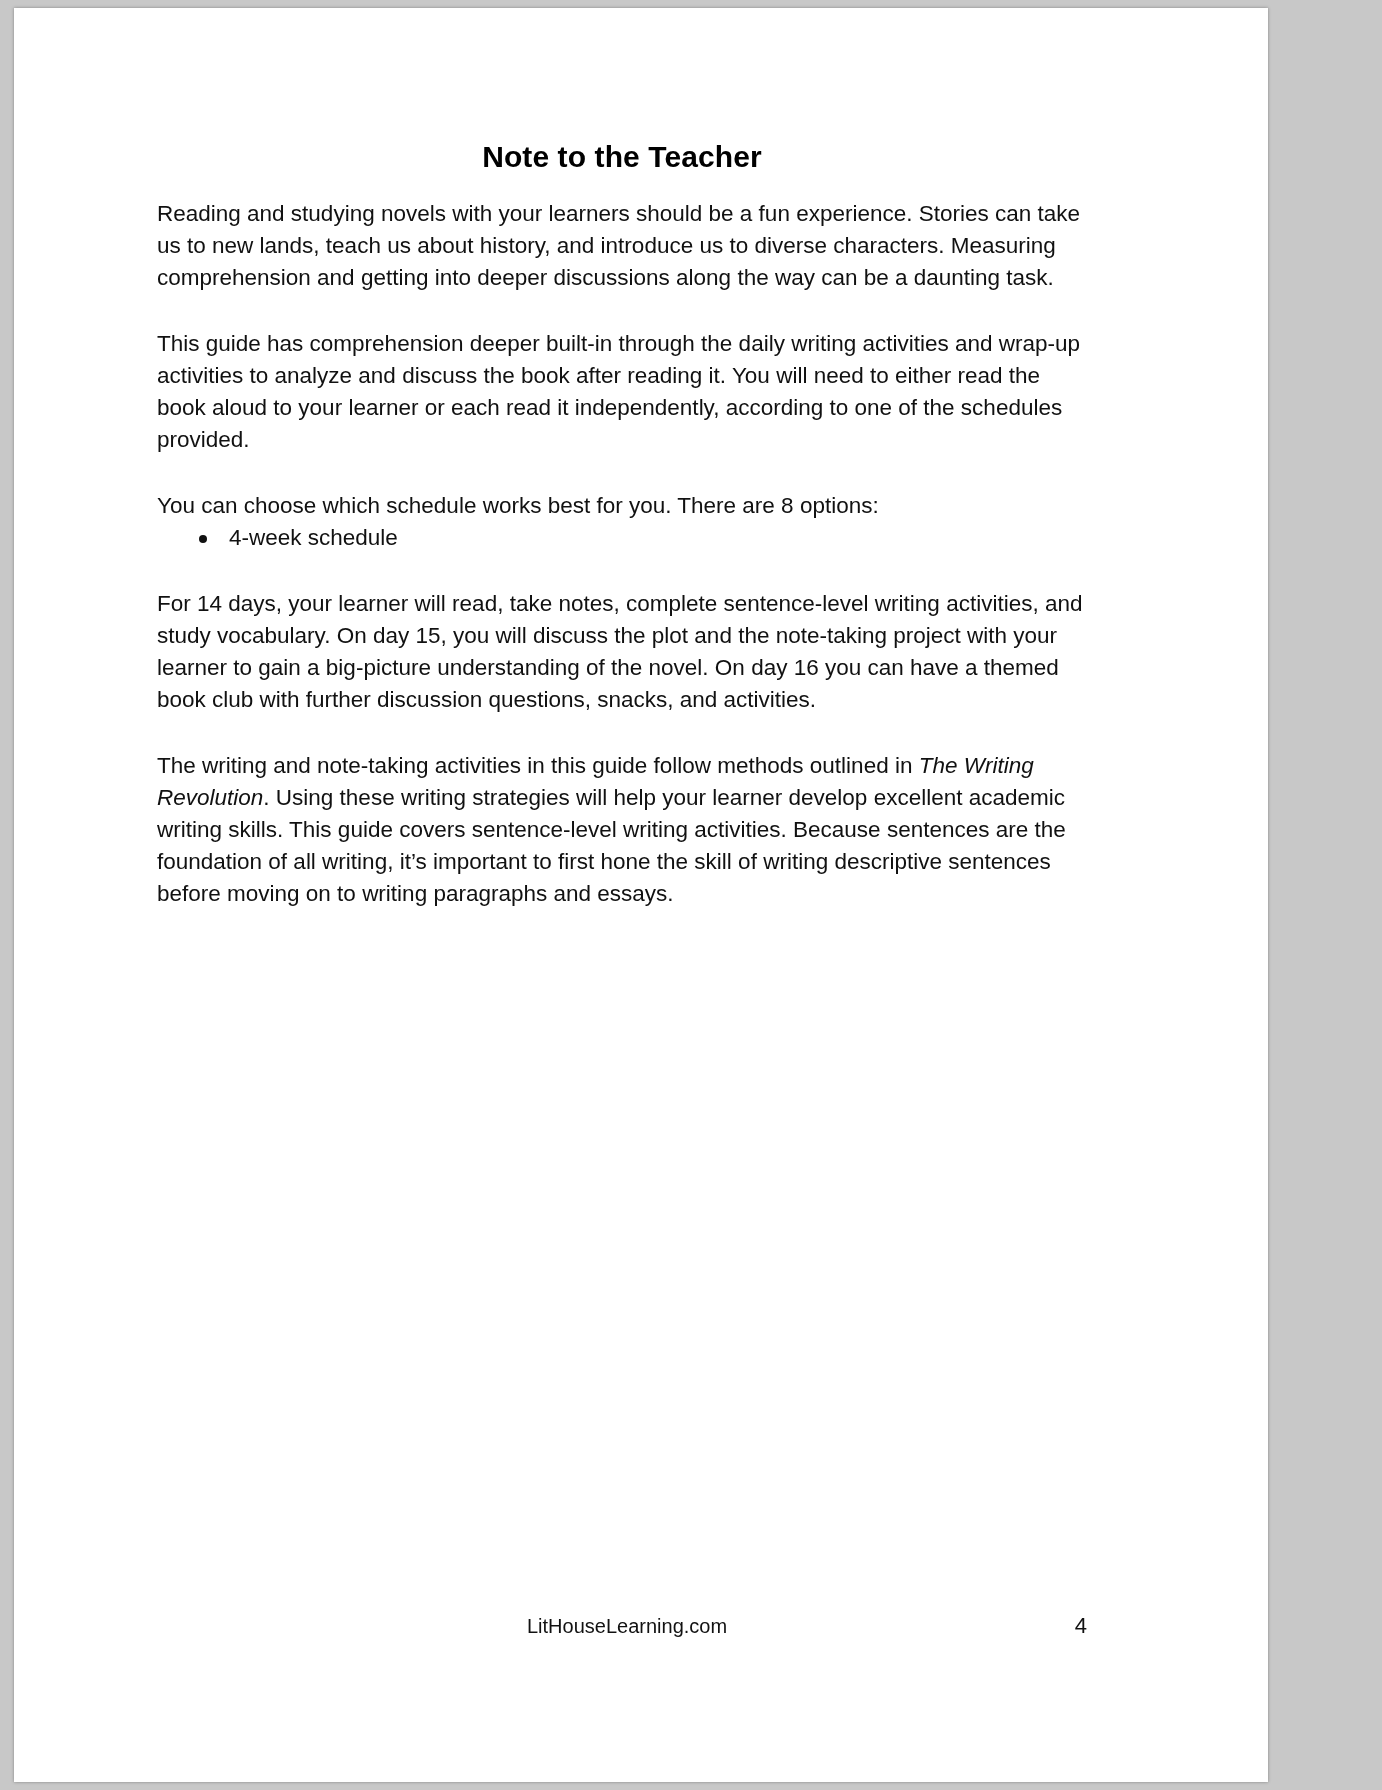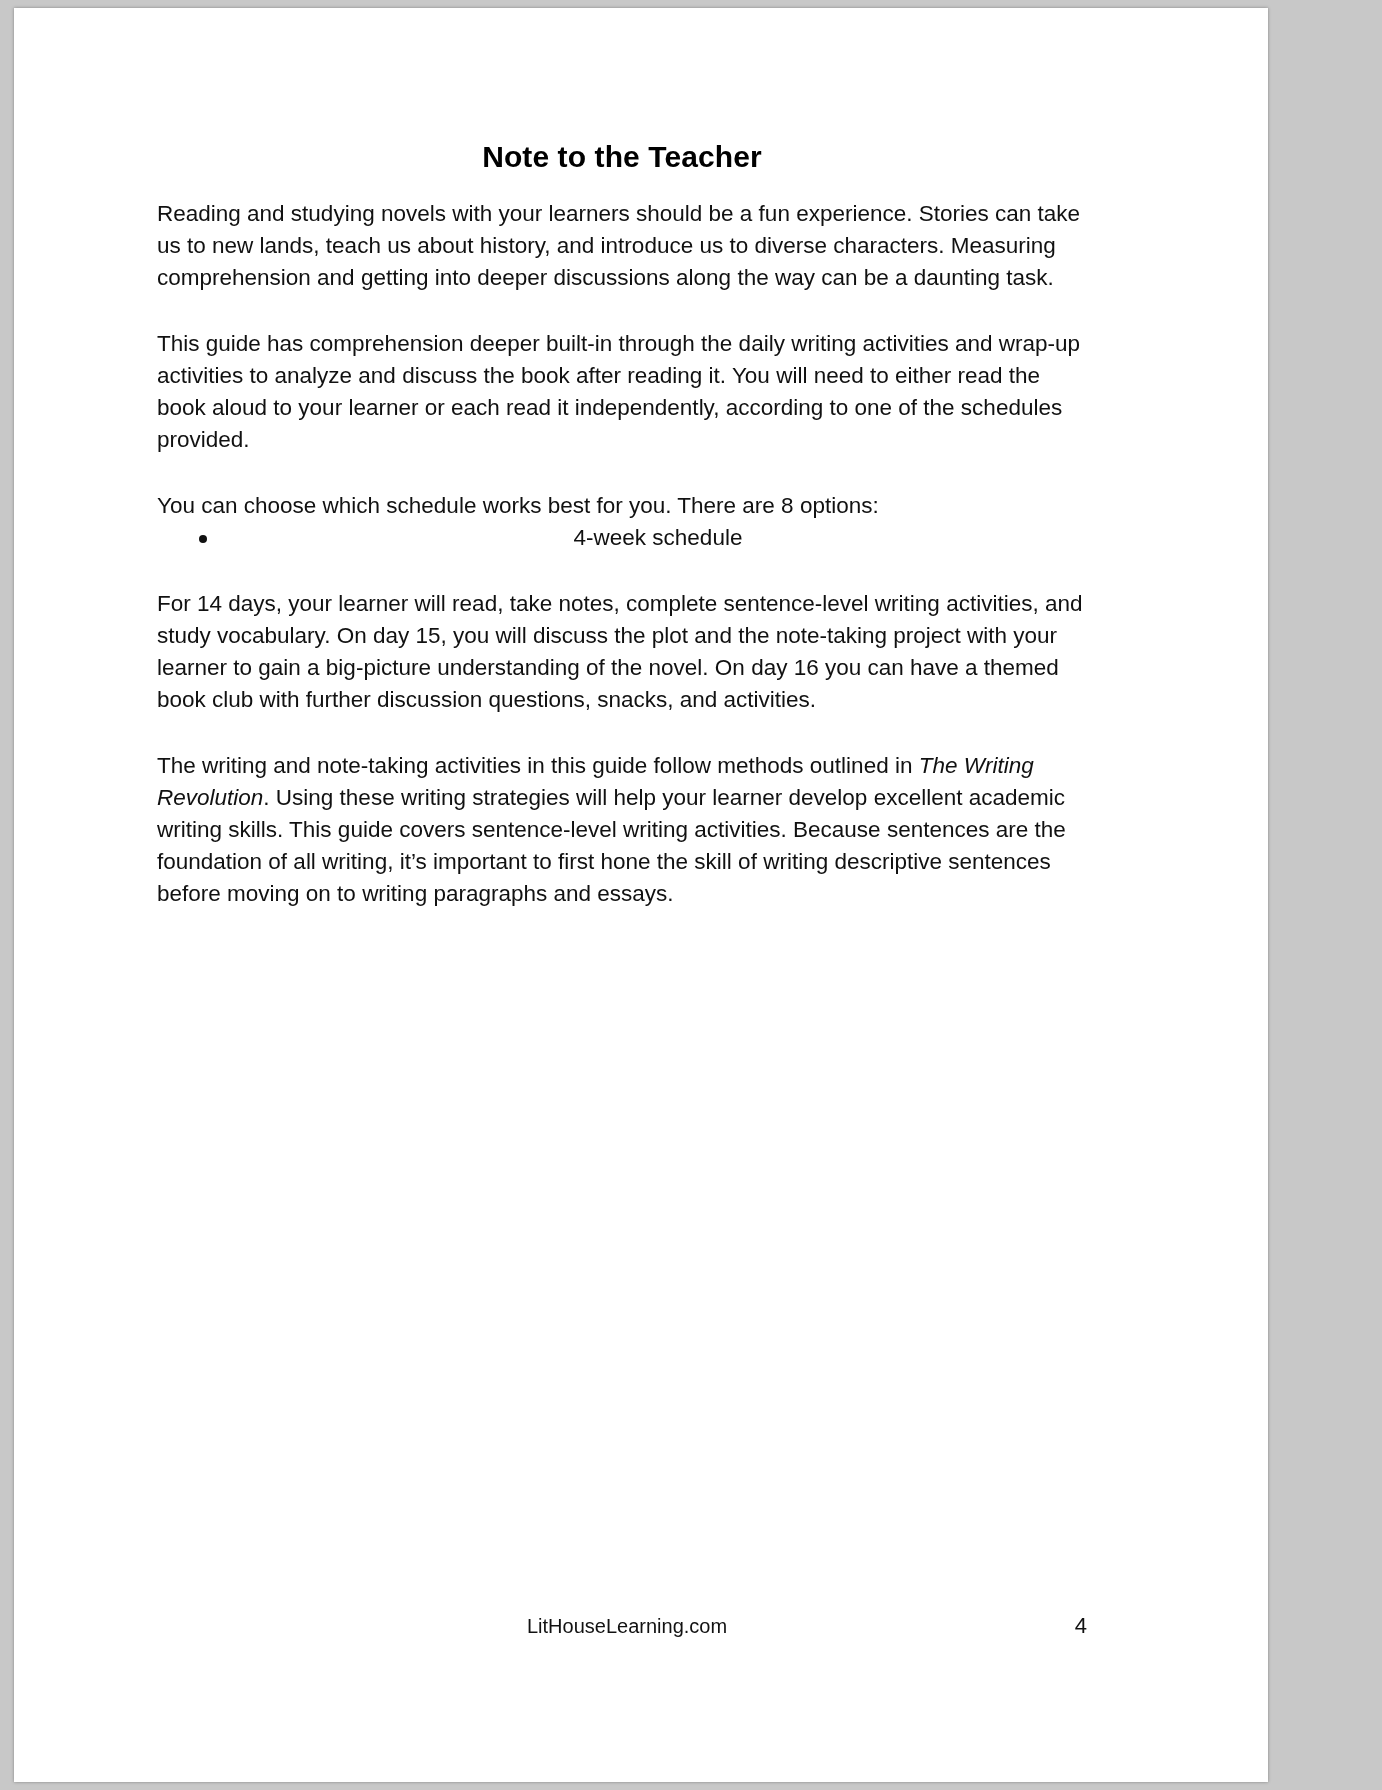--- a/index.html
+++ b/index.html
@@ -52,21 +52,20 @@
     margin: 0 0 34px 0;
     padding: 0;
   }
   ul.sched-list li {
     font-size: 22.5px;
     line-height: 32px;
     color: #111;
     position: relative;
     padding-left: 72px;
     margin: 0;
-    text-align: center;
   }
   ul.sched-list li .bullet-dot {
     position: absolute;
     left: 42px;
     top: 13px;
     width: 8px;
     height: 8px;
     background: #111;
     border-radius: 50%;
   }

